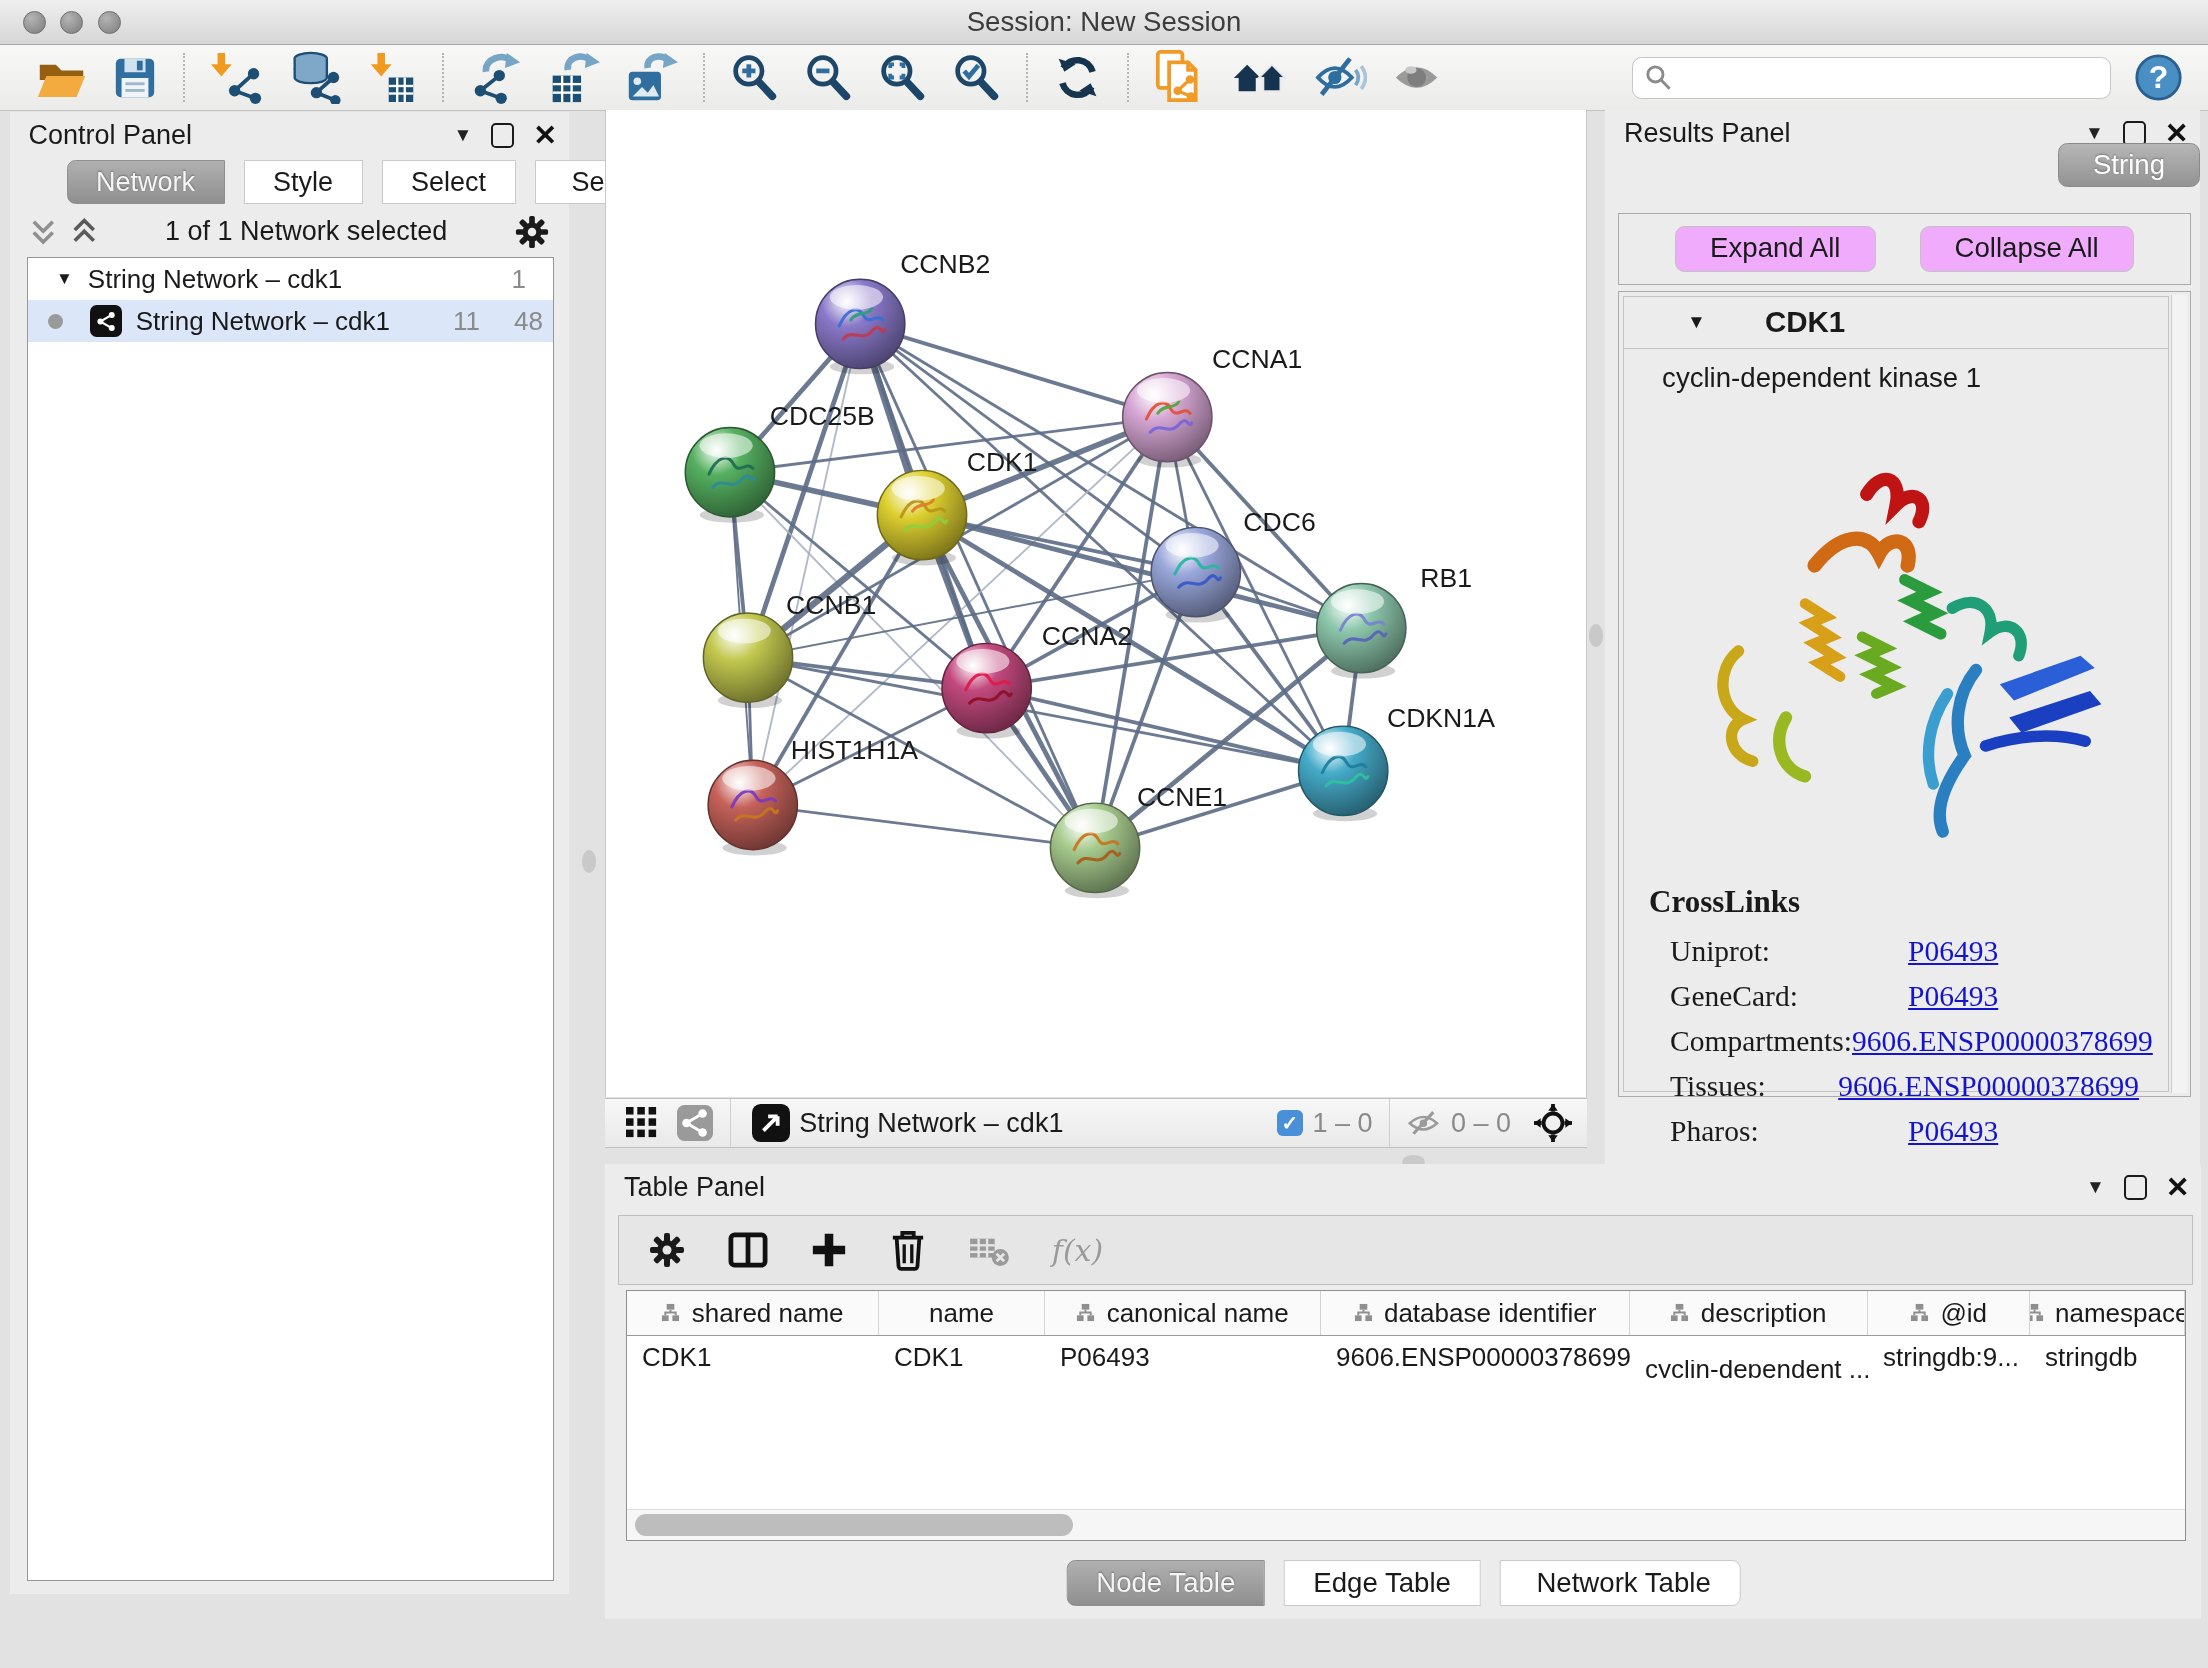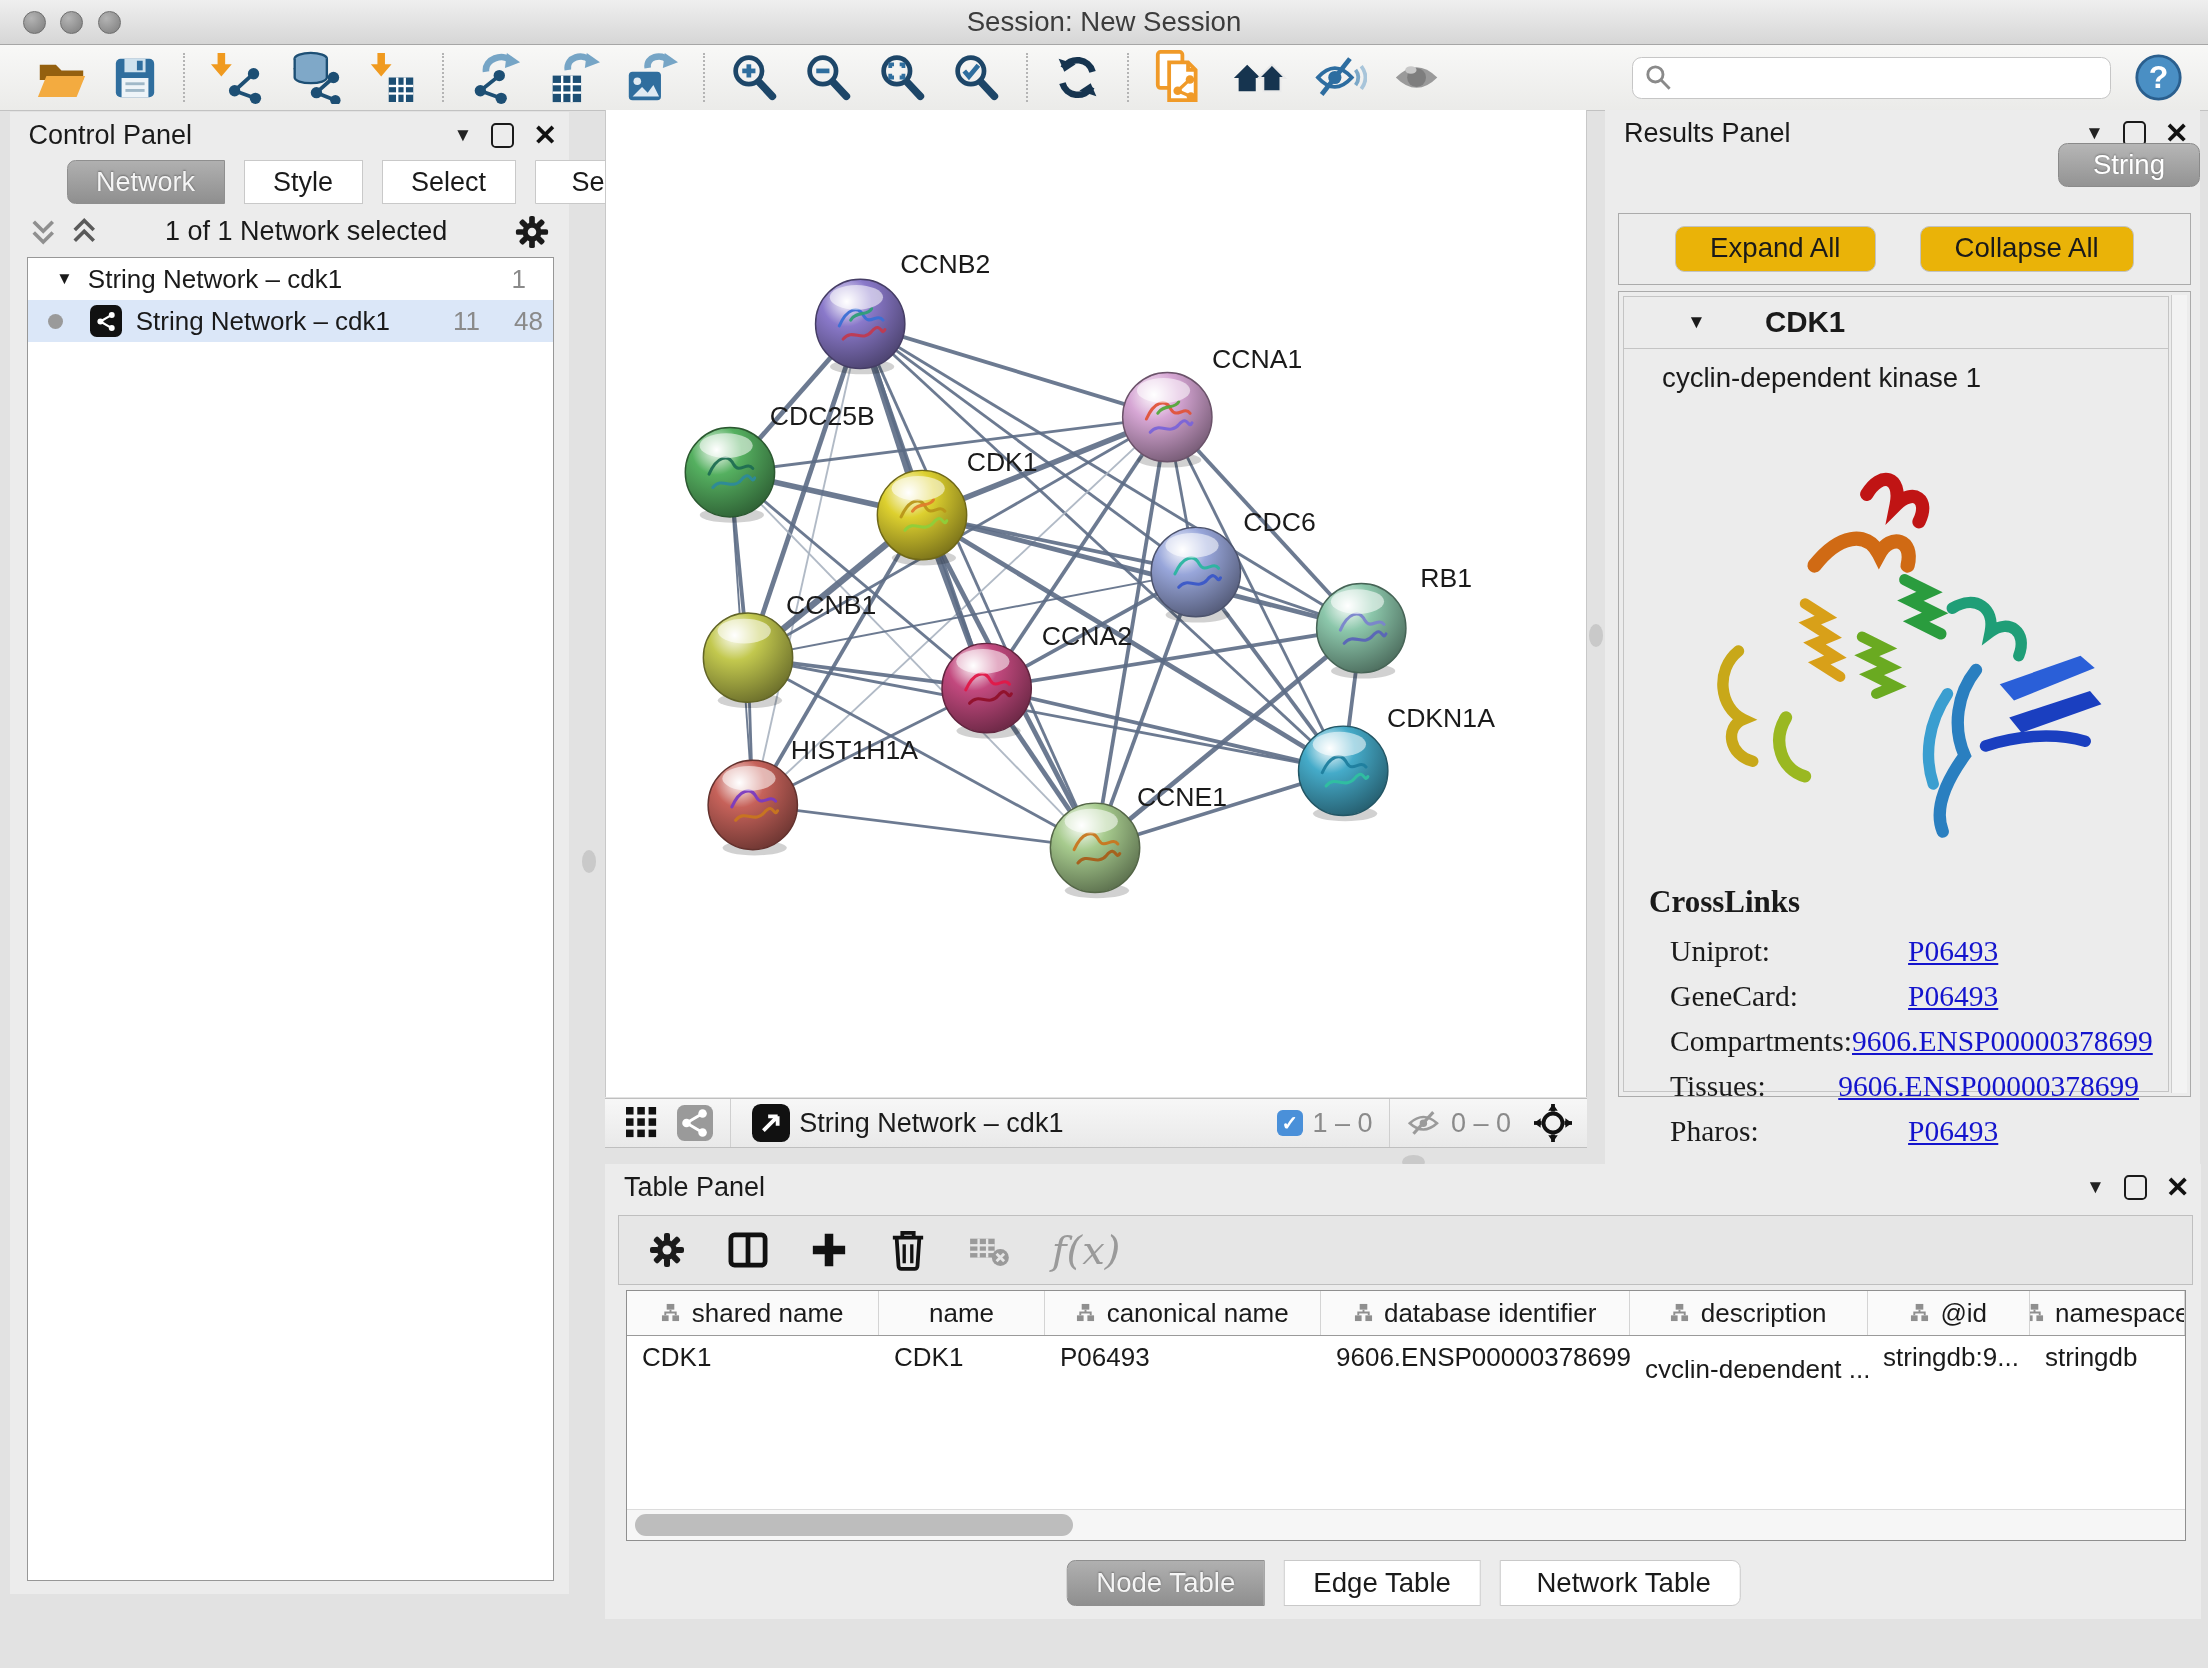--- a/index.html
+++ b/index.html
@@ -56,39 +56,39 @@
   .nt-title{font-size:27px;margin-left:9.5px;}
   .nt-count{font-size:27px;color:#8a8a8a;margin-left:9.5px;}
   .checkbox{width:26px;height:26px;border-radius:5.7px;background:#4a90d9;display:flex;align-items:center;justify-content:center;color:#fff;font-size:20px;font-weight:bold;}
   .knob{position:absolute;background:#c9c9c9;border-radius:50%;}
 
   
   .results-panel{position:absolute;left:1605px;top:110px;width:595px;height:1054px;background:#ececec;}
   .rtab-wrap{position:absolute;left:0;right:0;top:33px;text-align:right;}
   .rtab{display:inline-block;height:42px;line-height:42px;padding:0 34px;background:linear-gradient(#b6b6b6,#939393);color:#fff;font-size:27.6px;border-radius:9.5px;border:1px solid #8a8a8a;text-shadow:0 -1px 1.9px rgba(0,0,0,.3);}
   .rbox1{position:absolute;left:13.3px;right:9.5px;top:103px;height:72px;border:1.9px solid #ababab;display:flex;align-items:center;justify-content:center;gap:44px;box-sizing:border-box;}
-  .rbtn{height:44px;line-height:42px;padding:0 34px;background:#eab308;border:1.9px solid #c2c2c2;border-radius:9.5px;font-size:27.6px;}
+  .rbtn{height:44px;line-height:42px;padding:0 34px;background:#f0abfc;border:1.9px solid #c2c2c2;border-radius:9.5px;font-size:27.6px;}
   .rbox2{position:absolute;left:13.3px;right:9.5px;top:181px;bottom:67px;border:1.9px solid #ababab;box-sizing:border-box;background:#ececec;}
   .rsec-h{height:51px;margin:3.8px 21px 0 3.8px;border:1px solid #c4c4c4;display:flex;align-items:center;}
   .rsec-h .caret{font-size:19px;margin-left:63px;}
   .rsec-h .gname{font-size:29.5px;font-weight:bold;margin-left:59px;}
   .rsec-body{margin:0 21px 0 3.8px;border:1px solid #c4c4c4;border-top:none;position:absolute;top:55px;bottom:3.8px;left:0;right:0;}
   .rsec-desc{font-size:27.6px;padding:15px 0 0 38px;}
   .protein{position:absolute;left:38px;top:95px;}
   .xl-head{font-family:"Liberation Serif",serif;font-weight:bold;font-size:31px;margin:0;position:absolute;left:25px;top:537px;}
   .xrows{position:absolute;left:46px;top:582px;right:28.5px;}
   .xrow{display:flex;font-family:"Liberation Serif",serif;font-size:29.5px;height:45px;align-items:center;}
   .xrow .xlabel{width:238px;}
   .xrow .xlink{color:#1414cd;text-decoration:underline;}
   .rp-scroll{position:absolute;right:2.9px;top:2.9px;bottom:2.9px;width:15px;background:#f3f3f3;border-left:1px solid #ccc;}
 
   
   .table-panel{position:absolute;left:605px;top:1164px;width:1596px;height:455px;background:#ececec;}
   .tp-tools{position:absolute;left:13.3px;right:7.6px;top:51px;height:70px;background:#e6e6e6;border:1px solid #bfbfbf;display:flex;align-items:center;gap:42px;padding-left:28.5px;box-sizing:border-box;}
-  .fx{font-family:"DejaVu Serif",serif;font-style:italic;font-size:40px;color:#9a9a9a;text-align:right;}
+  .fx{font-family:"DejaVu Serif",serif;font-style:italic;font-size:30px;color:#9a9a9a;text-align:right;}
   .tp-table{position:absolute;left:21px;right:15px;top:126px;height:249px;background:#fff;border:1.9px solid #8f8f8f;overflow:hidden;}
   .thead{display:flex;height:44px;background:#fafafa;border-bottom:1.9px solid #9a9a9a;}
   .th{display:flex;align-items:center;justify-content:center;gap:11.4px;font-size:26px;border-right:1px solid #d4d4d4;box-sizing:border-box;flex:none;overflow:hidden;white-space:nowrap;}
   .trow{display:flex;height:42px;}
   .td{font-size:26px;display:flex;align-items:center;padding-left:15px;box-sizing:border-box;flex:none;overflow:hidden;white-space:nowrap;}
   .tp-hscroll{position:absolute;left:0;right:0;bottom:0;height:30px;background:#f6f6f6;border-top:1px solid #dcdcdc;}
   .tp-thumb{margin:3.8px 0 0 7.6px;width:438px;height:22px;border-radius:11.4px;background:#bdbdbd;}
   .tp-tabs{position:absolute;left:50%;transform:translateX(-50%);bottom:13.3px;}
   .tp-tabs .ptab{height:44px;line-height:44px;font-size:27.6px;}
 

